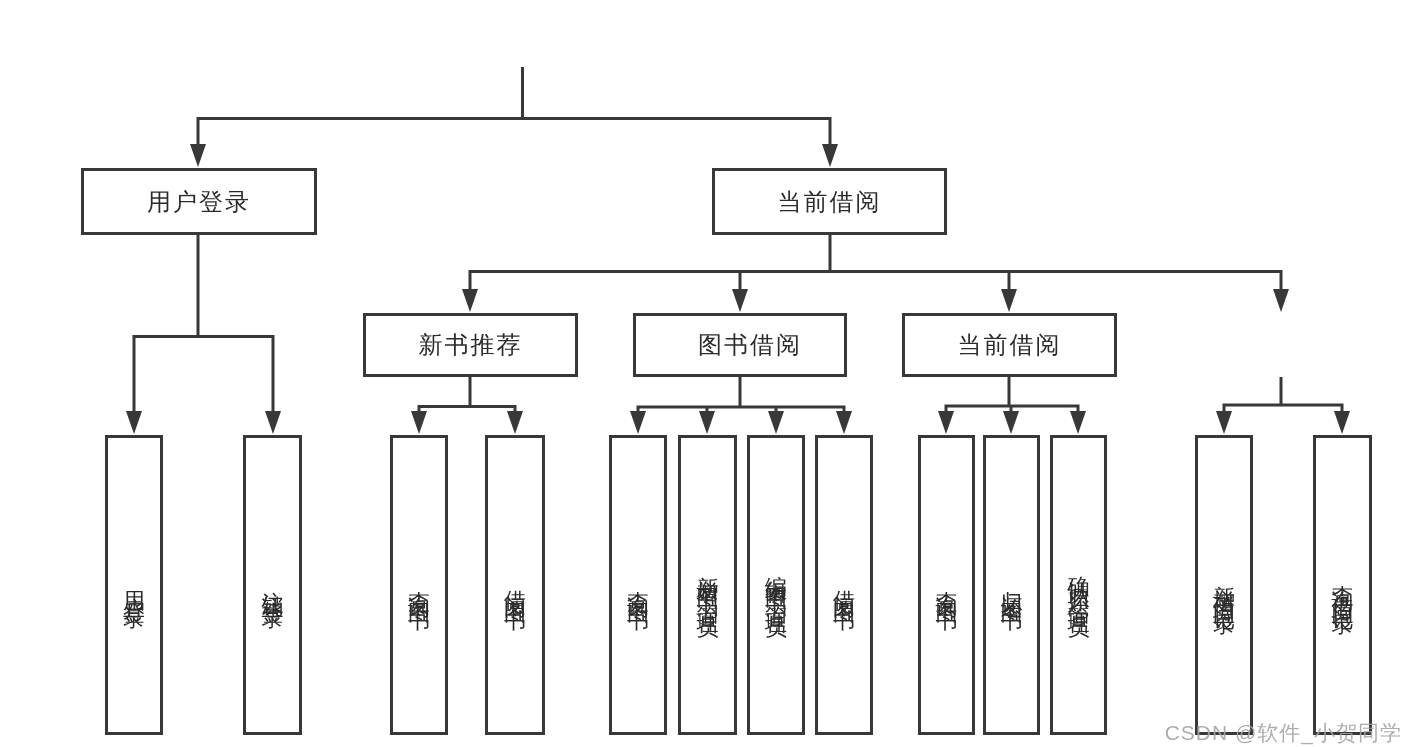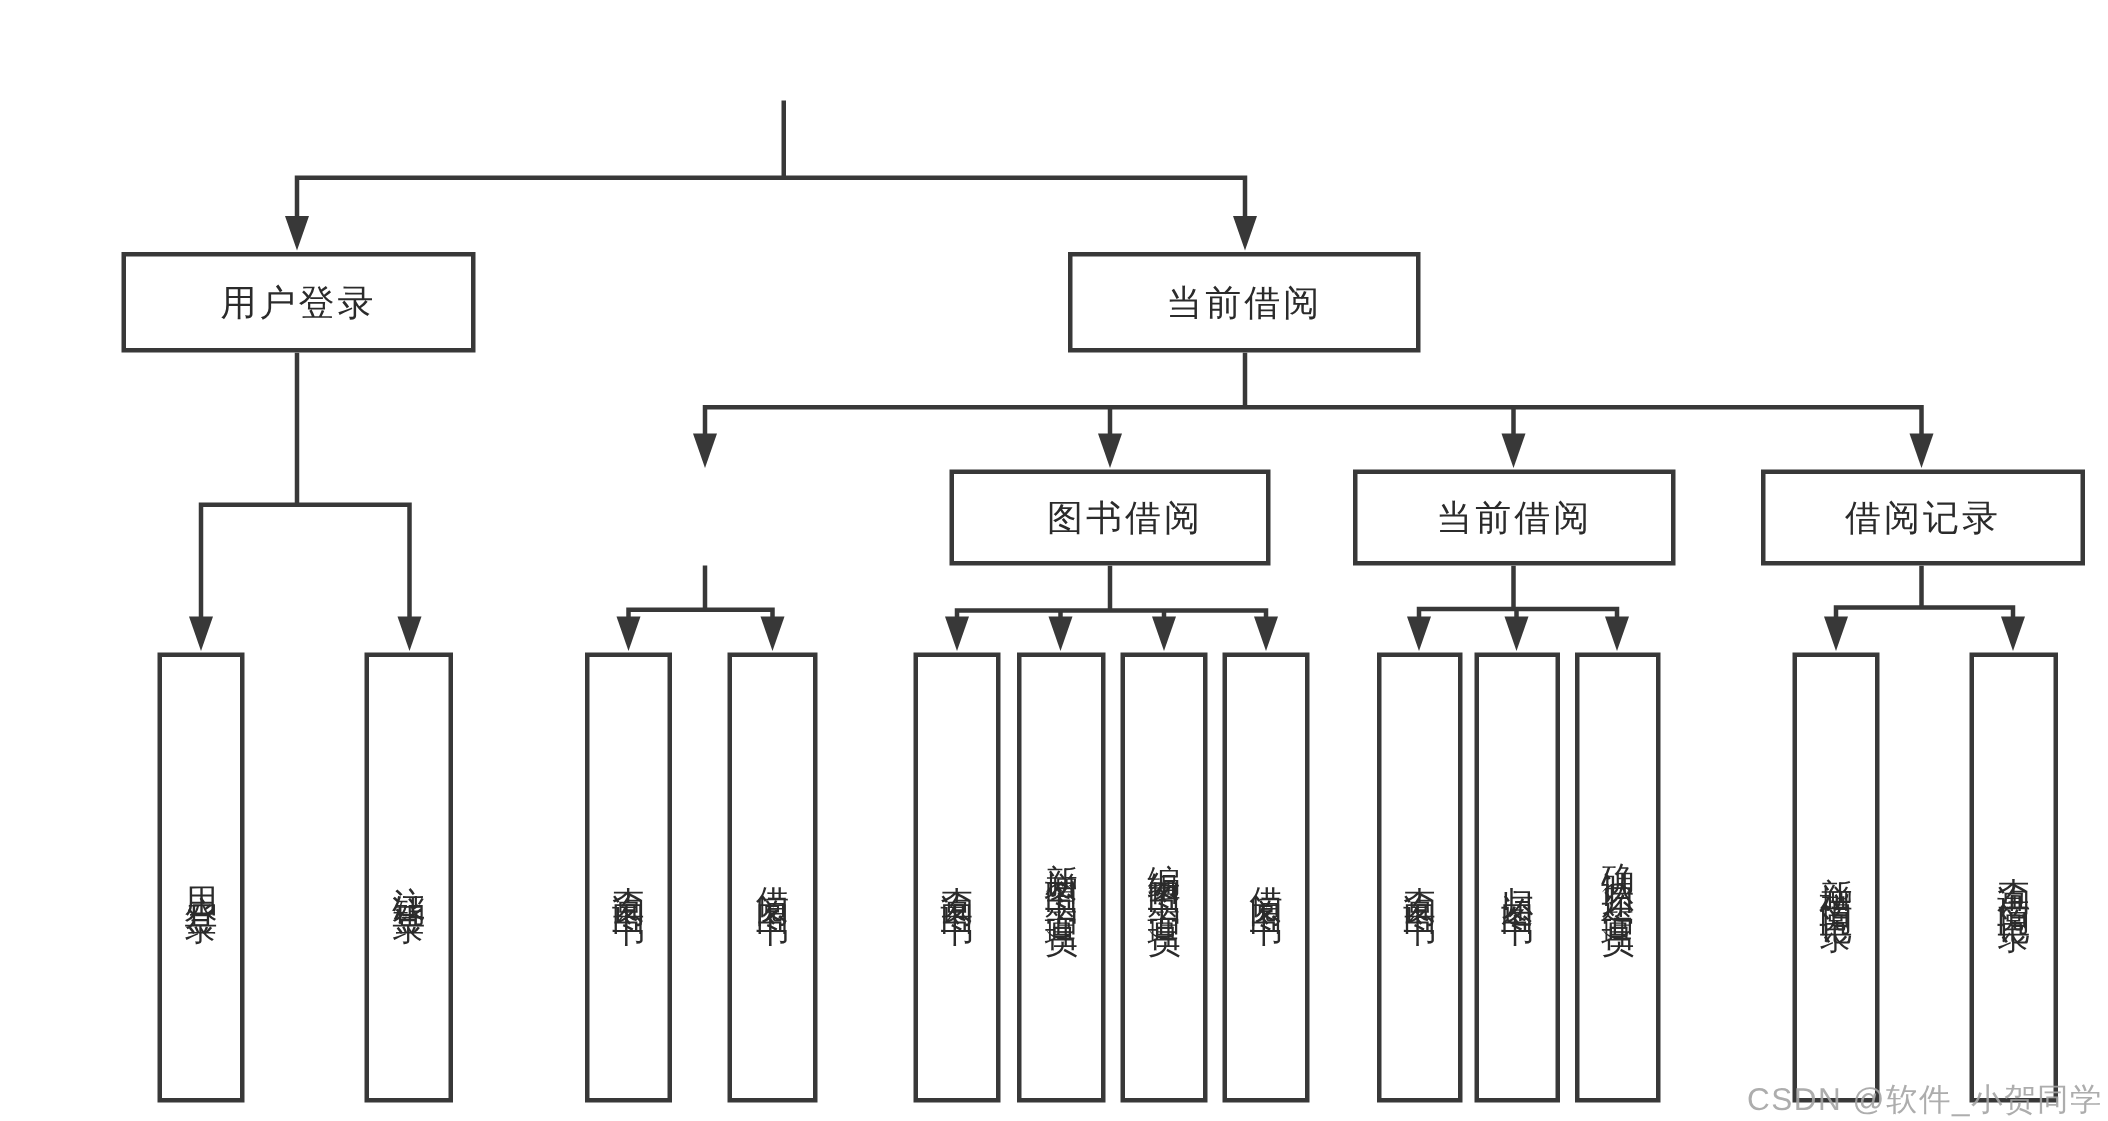--- a/index.html
+++ b/index.html
@@ -78,23 +78,23 @@
       <path class="edge" d="M1281,377 V405 M1224,405 H1342 M1224,403.5 V414 M1342,403.5 V414"></path>
       <polygon class="arrow" points="1216,411 1232,411 1224,434"></polygon>
       <polygon class="arrow" points="1334,411 1350,411 1342,434"></polygon>
     </g>
   </svg>
 
 
   <div class="box h-box" style="left:81px;top:168px;width:236px;height:67px;">用户登录</div>
   <div class="box h-box" style="left:712px;top:168px;width:235px;height:67px;">当前借阅</div>
 
+  <div class="box h-box" style="left:363px;top:313px;width:215px;height:64px;">新书推荐</div>
   <div class="box h-box" style="left:633px;top:313px;width:214px;height:64px;padding-left:20px;">图书借阅</div>
   <div class="box h-box" style="left:902px;top:313px;width:215px;height:64px;">当前借阅</div>
-  <div class="box h-box" style="left:1174px;top:313px;width:216px;height:64px;">借阅记录</div>
 
   <div class="box v-box" style="left:105px;top:435px;width:58px;height:300px;">用户登录</div>
   <div class="box v-box" style="left:243px;top:435px;width:59px;height:300px;">注销登录</div>
 
   <div class="box v-box" style="left:390px;top:435px;width:58px;height:300px;">查询图书</div>
   <div class="box v-box" style="left:485px;top:435px;width:60px;height:300px;">借阅图书</div>
 
   <div class="box v-box" style="left:609px;top:435px;width:58px;height:300px;">查询图书</div>
   <div class="box v-box" style="left:678px;top:435px;width:59px;height:300px;">新增图书（管理员）</div>
   <div class="box v-box" style="left:747px;top:435px;width:58px;height:300px;">编辑图书（管理员）</div>

